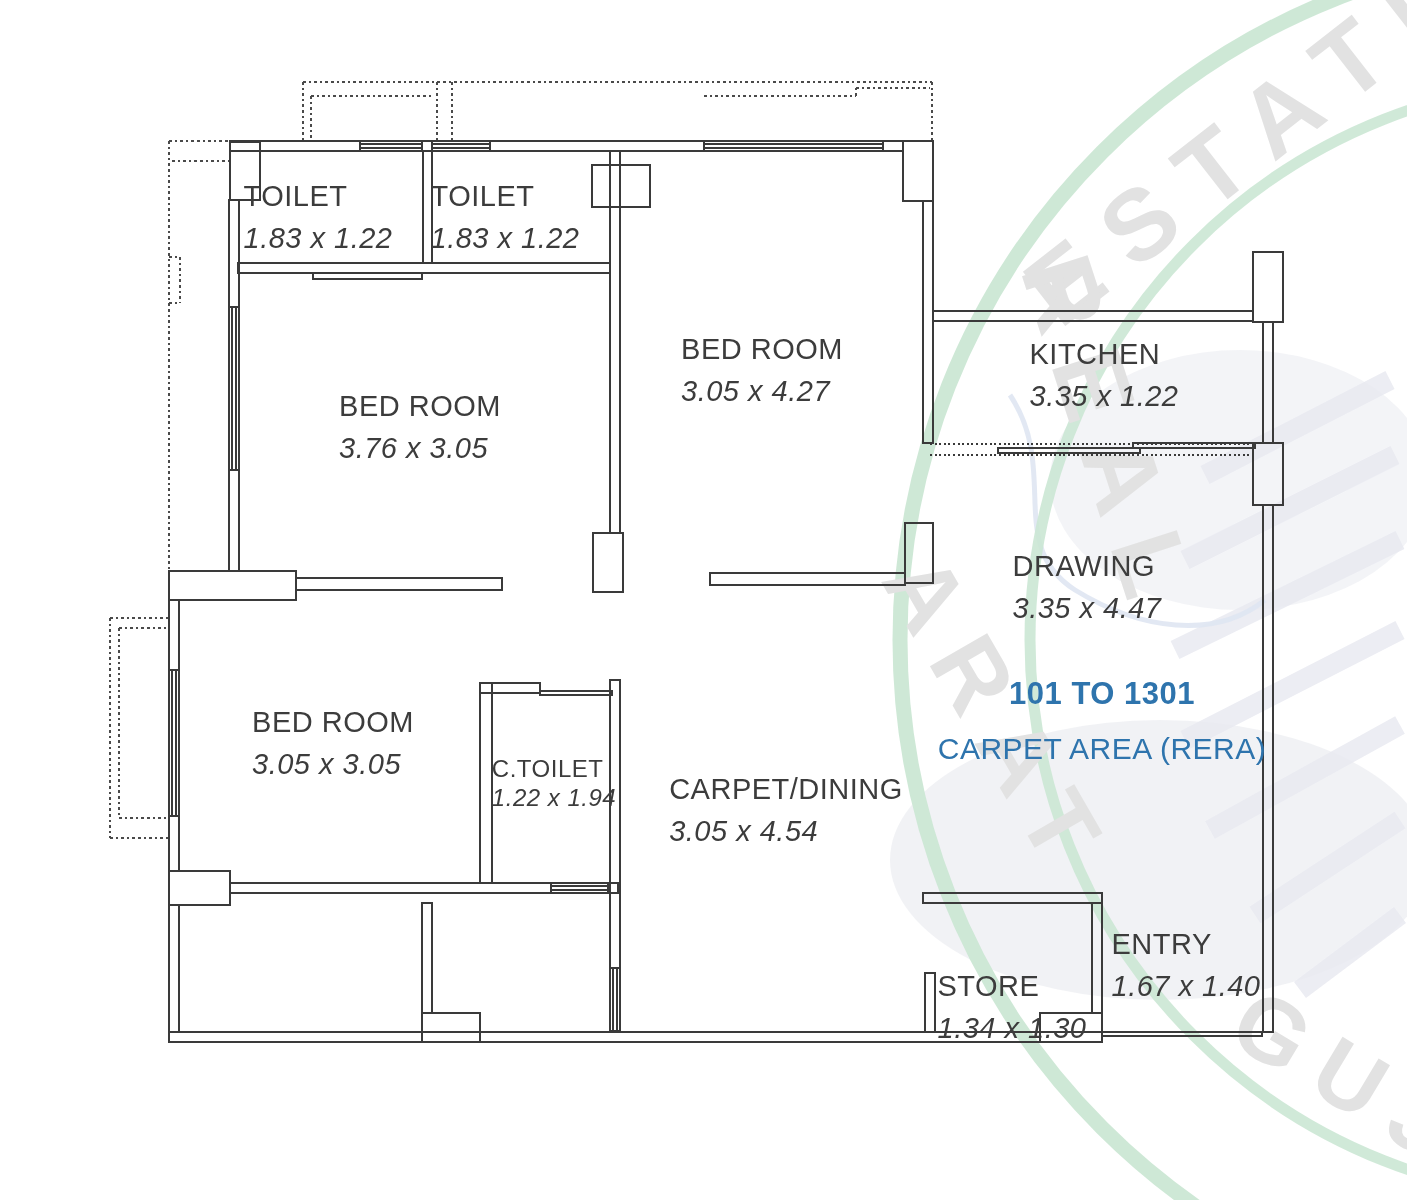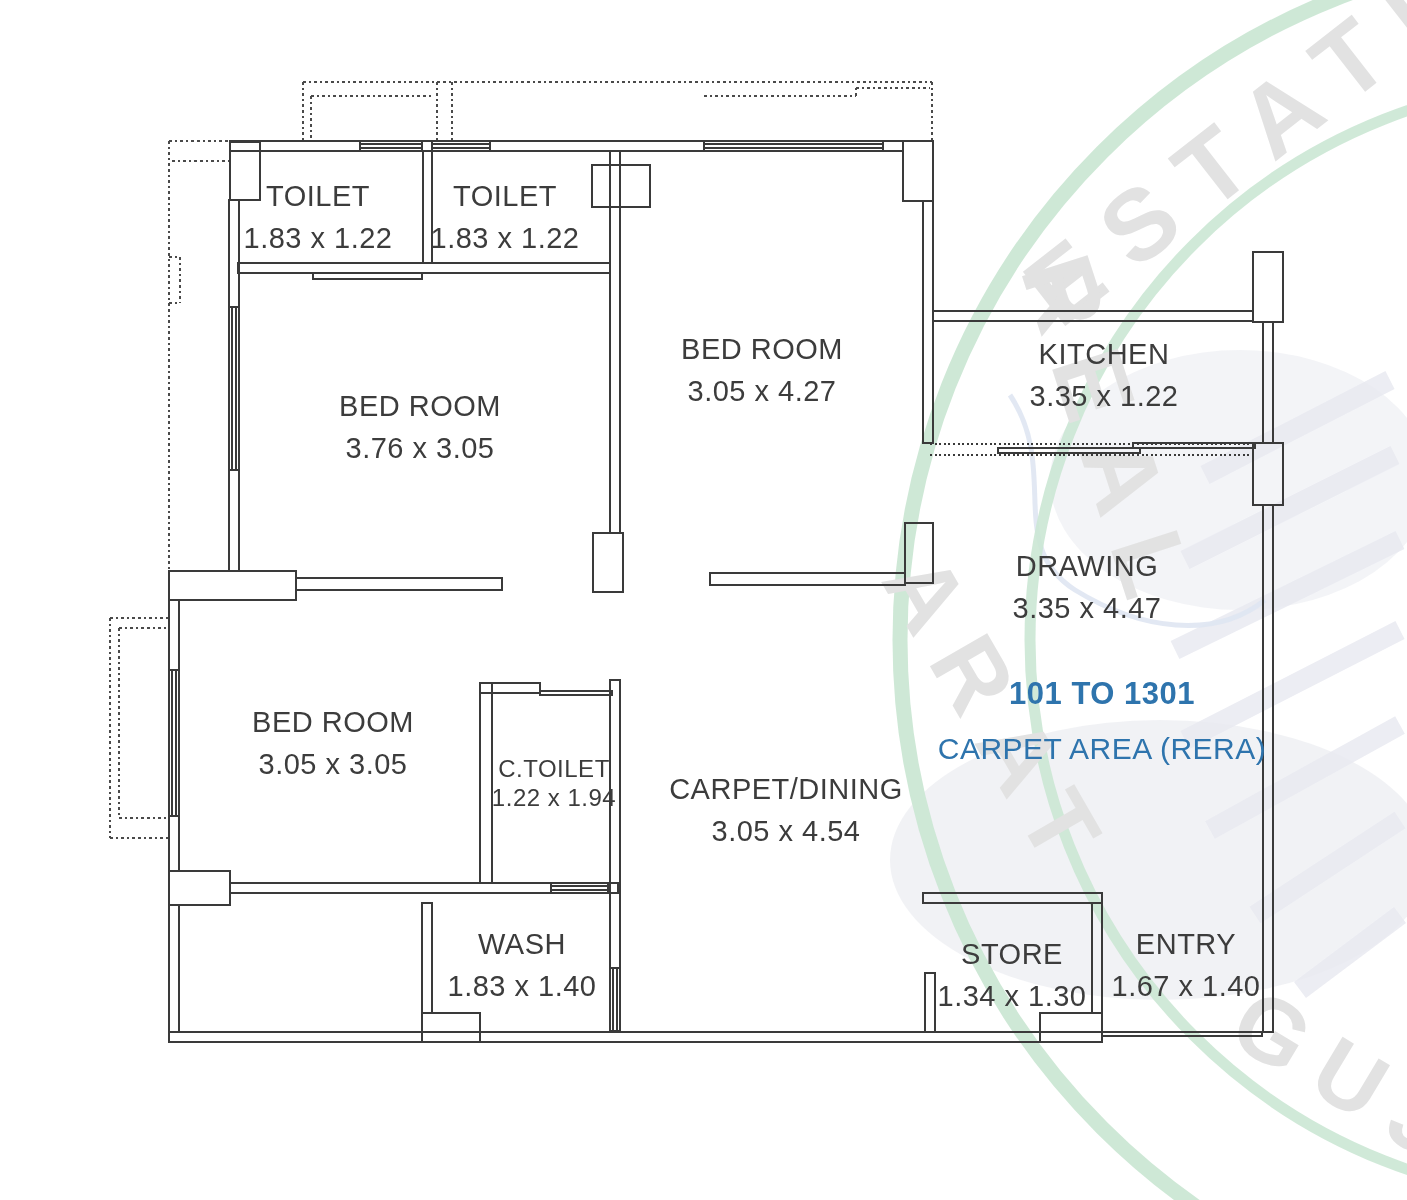--- a/index.html
+++ b/index.html
@@ -11,24 +11,24 @@
     --bg:#ffffff;
   }
   html,body{margin:0;padding:0;background:#fff;}
   #stage{
     position:relative;width:1407px;height:1200px;background:var(--bg);
     overflow:hidden;font-family:"Liberation Sans",sans-serif;
   }
   #stage svg{position:absolute;left:0;top:0;}
   .wallstroke{stroke:var(--wall);fill:none;stroke-width:1.7;}
   .dash{stroke:#4a4a4a;fill:none;stroke-width:1.2;stroke-dasharray:2.6,3;}
-  .room{position:absolute;transform:translateX(-50%);text-align:center;
+  .room{position:absolute;transform:translateX(-50%);text-align:left;
         color:var(--label);white-space:nowrap;line-height:1.15;}
   .room .nm{font-size:29px;letter-spacing:.5px;}
-  .room .dm{font-size:29px;margin-top:9px;letter-spacing:.5px;}
+  .room .dm{font-size:29px;margin-top:9px;letter-spacing:.5px;font-style:italic;}
   .room.small .nm{font-size:24px;}
   .room.small .dm{font-size:24px;margin-top:1px;}
   .unit{position:absolute;transform:translateX(-50%);text-align:center;
         color:var(--accent);white-space:nowrap;line-height:1.15;}
   .unit .u1{font-size:31px;font-weight:bold;letter-spacing:.5px;}
   .unit .u2{font-size:30px;margin-top:20px;letter-spacing:.5px;}
   .wmtext{font-family:"Liberation Sans",sans-serif;font-weight:bold;fill:var(--wm);}
 </style>
 </head>
 <body>
@@ -203,25 +203,21 @@
     <div class="dm">3.05 x 3.05</div>
   </div>
   <div class="room small" style="left:554px;top:755px">
     <div class="nm">C.TOILET</div>
     <div class="dm">1.22 x 1.94</div>
   </div>
   <div class="room" style="left:786px;top:773px">
     <div class="nm">CARPET/DINING</div>
     <div class="dm">3.05 x 4.54</div>
   </div>
-  <div class="room" style="left:522px;top:928px">
-    <div class="nm">WASH</div>
-    <div class="dm">1.83 x 1.40</div>
-  </div>
-  <div class="room" style="left:1012px;top:938px">
+  <div class="room" style="left:1012px;top:970px">
     <div class="nm">STORE</div>
     <div class="dm">1.34 x 1.30</div>
   </div>
   <div class="room" style="left:1186px;top:928px">
     <div class="nm">ENTRY</div>
     <div class="dm">1.67 x 1.40</div>
   </div>
 
   <div class="unit" style="left:1102px;top:676px">
     <div class="u1">101 TO 1301</div>

